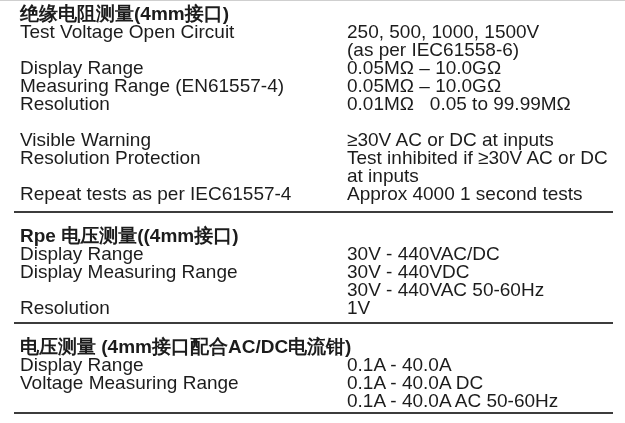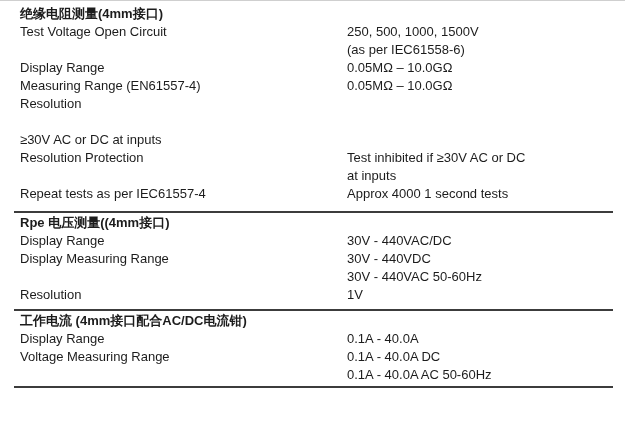--- a/index.html
+++ b/index.html
@@ -7,21 +7,21 @@
     padding: 0;
     background: #ffffff;
   }
   #page {
     position: relative;
     width: 625px;
     height: 423px;
     background: #ffffff;
     overflow: hidden;
     font-family: "Liberation Sans", "DejaVu Sans", sans-serif;
-    font-size: 13px;
+    font-size: 19px;
     line-height: 18px;
     color: #1c1c1c;
     -webkit-font-smoothing: antialiased;
   }
   .top-hairline {
     position: absolute;
     top: 0; left: 0;
     width: 625px;
     height: 1px;
     background: #cfcfcf;
@@ -53,21 +53,21 @@
   }
   .divider {
     height: 2px;
     background: #3c3c3c;
     width: 599px;
     margin-left: 14px;
   }
   .divider-1 { margin-top: 8px; }
   .divider-2 { margin-top: 5px; }
   .divider-3 { margin-top: 2px; }
-  .section-2, .section-3 { margin-top: 1px; }
+  .section-2, .section-3 { margin-top: 14px; }
 </style>
 </head>
 <body>
 
 <div id="page">
   <div class="top-hairline"></div>
   <div id="spec-sheet">
       <div class="section section-1">
         <div class="section-header">绝缘电阻测量(4mm接口)</div>
         <div class="row">
@@ -81,25 +81,27 @@
         <div class="row">
           <div class="label">Display Range</div>
           <div class="value">0.05MΩ – 10.0GΩ</div>
         </div>
         <div class="row">
           <div class="label">Measuring Range (EN61557-4)</div>
           <div class="value">0.05MΩ – 10.0GΩ</div>
         </div>
         <div class="row">
           <div class="label">Resolution</div>
+          <div class="value">0.01MΩ   0.05 to 99.99MΩ</div>
         </div>
         <div class="row">
           <div class="label"></div>
         </div>
         <div class="row">
+          <div class="label">Visible Warning</div>
           <div class="value">≥30V AC or DC at inputs</div>
         </div>
         <div class="row">
           <div class="label">Resolution Protection</div>
           <div class="value">Test inhibited if ≥30V AC or DC</div>
         </div>
         <div class="row">
           <div class="label"></div>
           <div class="value">at inputs</div>
         </div>
@@ -123,21 +125,21 @@
           <div class="label"></div>
           <div class="value">30V - 440VAC 50-60Hz</div>
         </div>
         <div class="row">
           <div class="label">Resolution</div>
           <div class="value">1V</div>
         </div>
       </div>
       <div class="divider divider-2" style="background: rgb(60, 60, 60);"></div>
       <div class="section section-3">
-        <div class="section-header">工作电流 (4mm接口配合AC/DC电流钳)</div>
+        <div class="section-header">电压测量 (4mm接口配合AC/DC电流钳)</div>
         <div class="row">
           <div class="label">Display Range</div>
           <div class="value">0.1A - 40.0A</div>
         </div>
         <div class="row">
           <div class="label">Voltage Measuring Range</div>
           <div class="value">0.1A - 40.0A DC</div>
         </div>
         <div class="row">
           <div class="label"></div>

